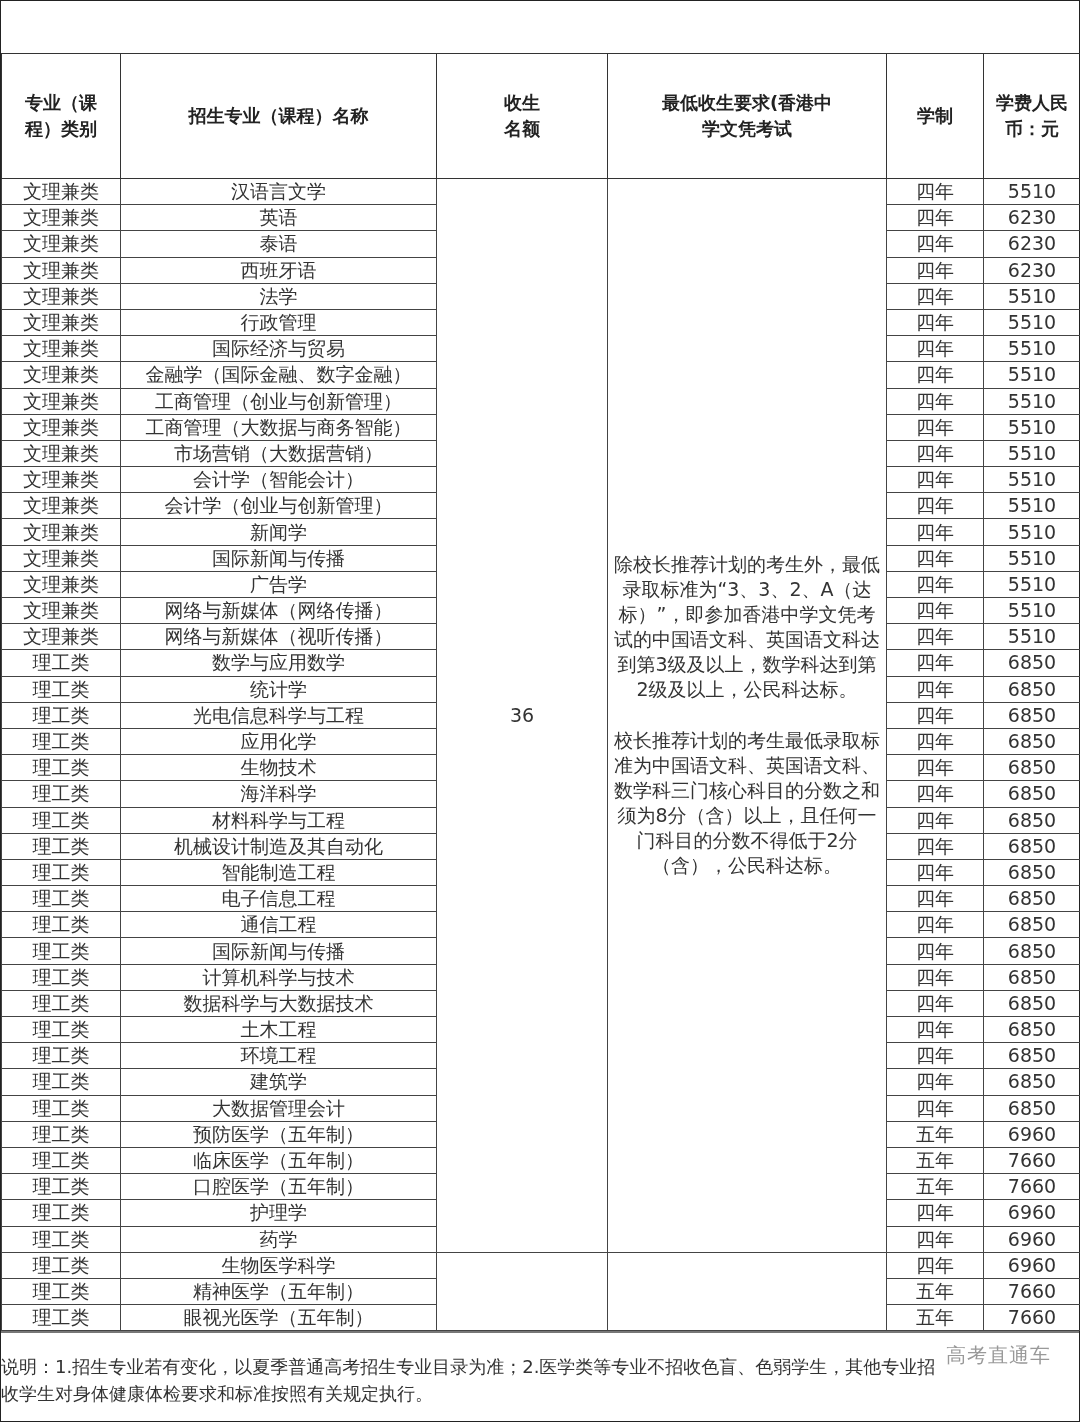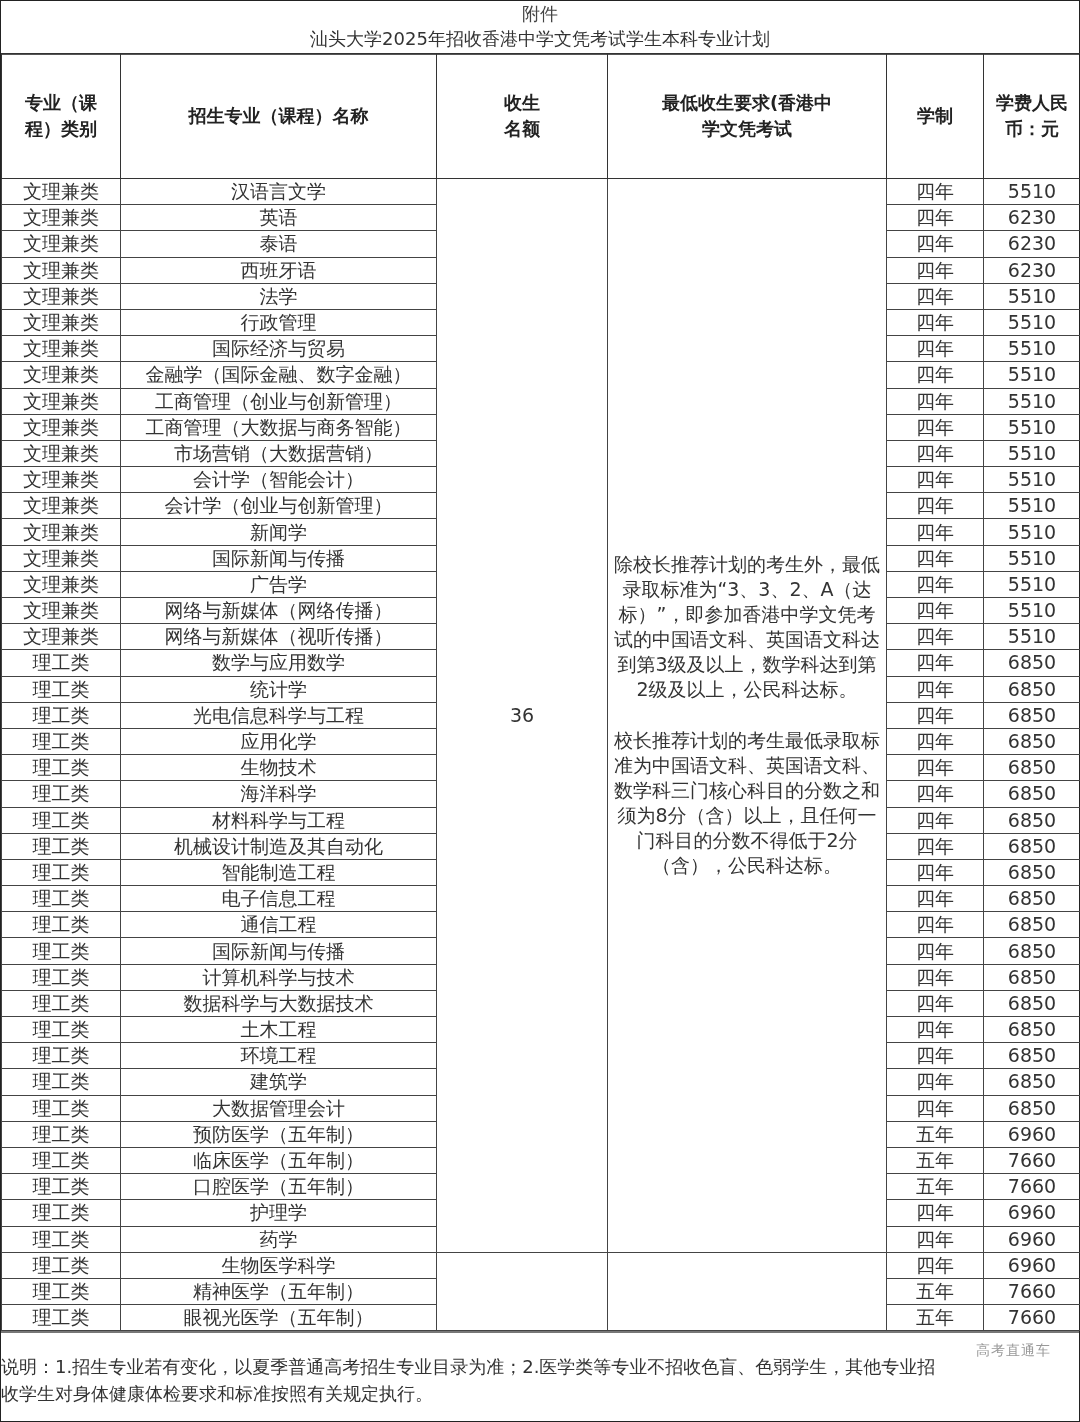--- a/index.html
+++ b/index.html
@@ -11,30 +11,26 @@
   table.plan { position:absolute; left:0; top:52px; border-collapse:collapse; table-layout:fixed; width:1079px; }
   table.plan td, table.plan th { border:1px solid #333; padding:0; text-align:center; vertical-align:middle; overflow:hidden; white-space:nowrap; }
   table.plan th { height:124px; font-weight:bold; font-size:18px; color:#222; line-height:26px; white-space:normal; }
   table.plan td { height:25.2px; font-size:19px; color:#333; line-height:25px; }
   table.plan tr.data-row td { border-color:#444; }
   td.req { white-space:normal !important; font-size:18px; line-height:26px; padding:0 4px !important; text-align:center; }
   td.req p { margin:0;text-align:center; }
   td.req .gap { height:26px; }
   td.quota { font-size:18px; }
   .footer { position:absolute; left:0; top:1330px; width:1078px; height:90px; border-top:2px solid #777; font-size:18px; line-height:27px; color:#333; padding-top:20px; box-sizing:border-box; }
-  .watermark { position:absolute; right:28px; top:1341px; font-size:14px; color:#999; letter-spacing:1px; }
+  .watermark { position:absolute; right:28px; top:1341px; font-size:20px; color:#999; letter-spacing:1px; }
 </style>
 </head>
 <body>
 
 <div class="sheet">
-  <div class="title-block">
-    <div class="title-line1">附件</div>
-    <div class="title-line2">汕头大学2025年招收香港中学文凭考试学生本科专业计划</div>
-  </div>
 
   <table class="plan">
     <colgroup>
       <col style="width:119px">
       <col style="width:316px">
       <col style="width:171px">
       <col style="width:279px">
       <col style="width:97px">
       <col style="width:97px">
     </colgroup>

